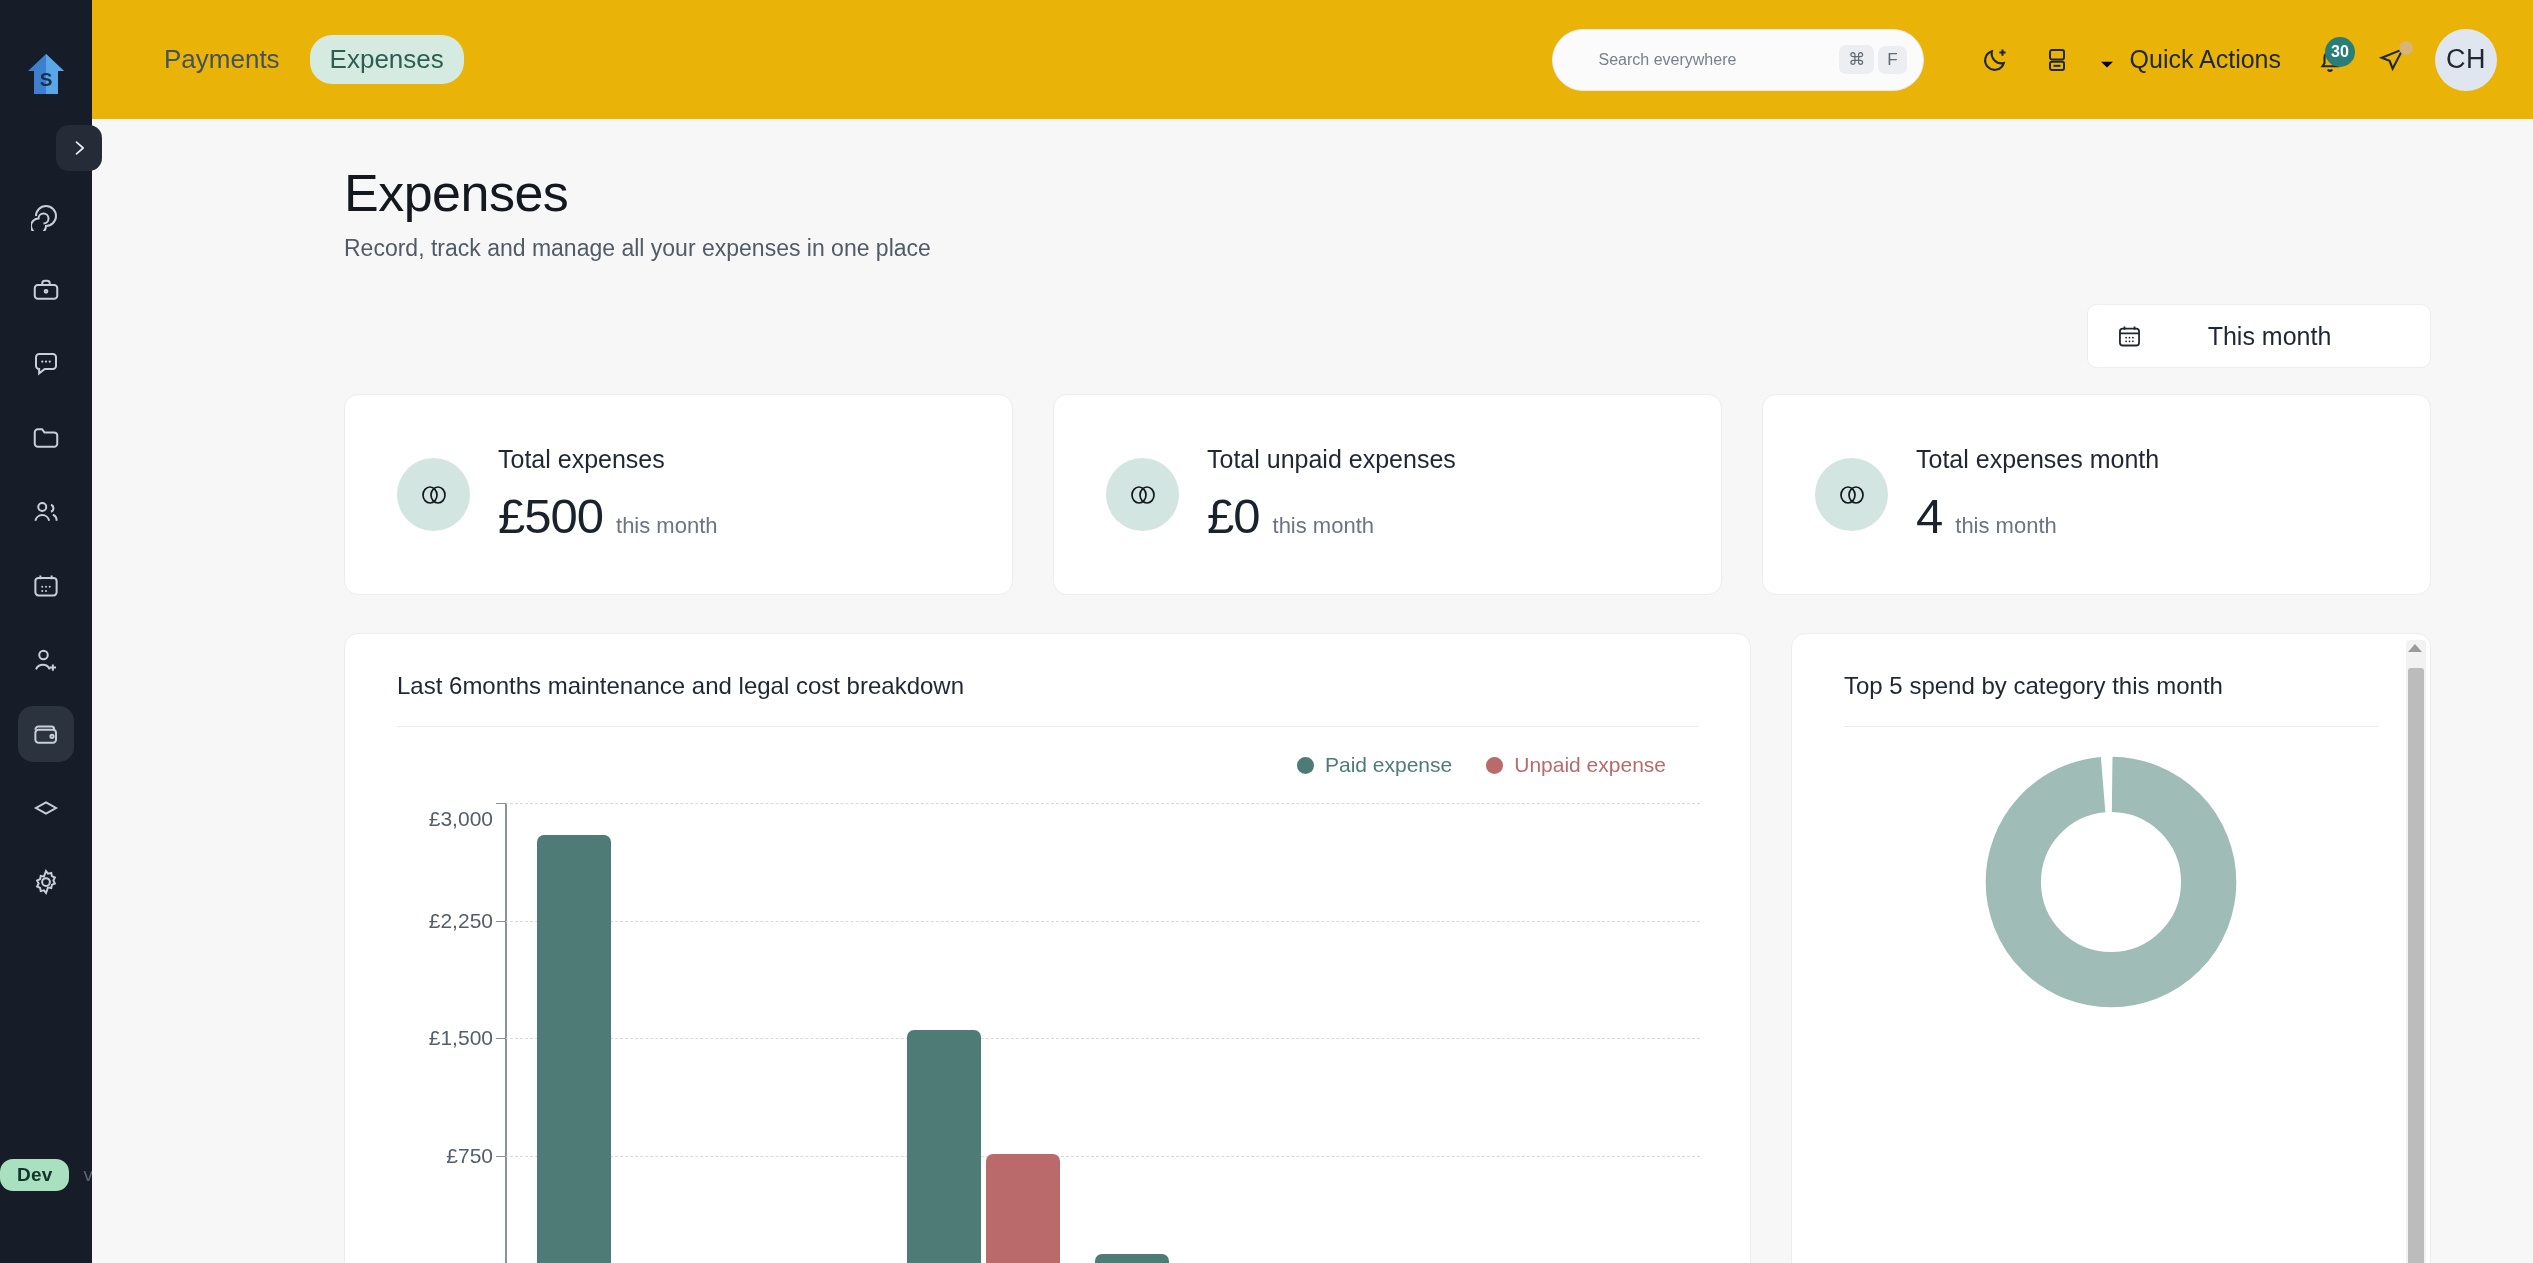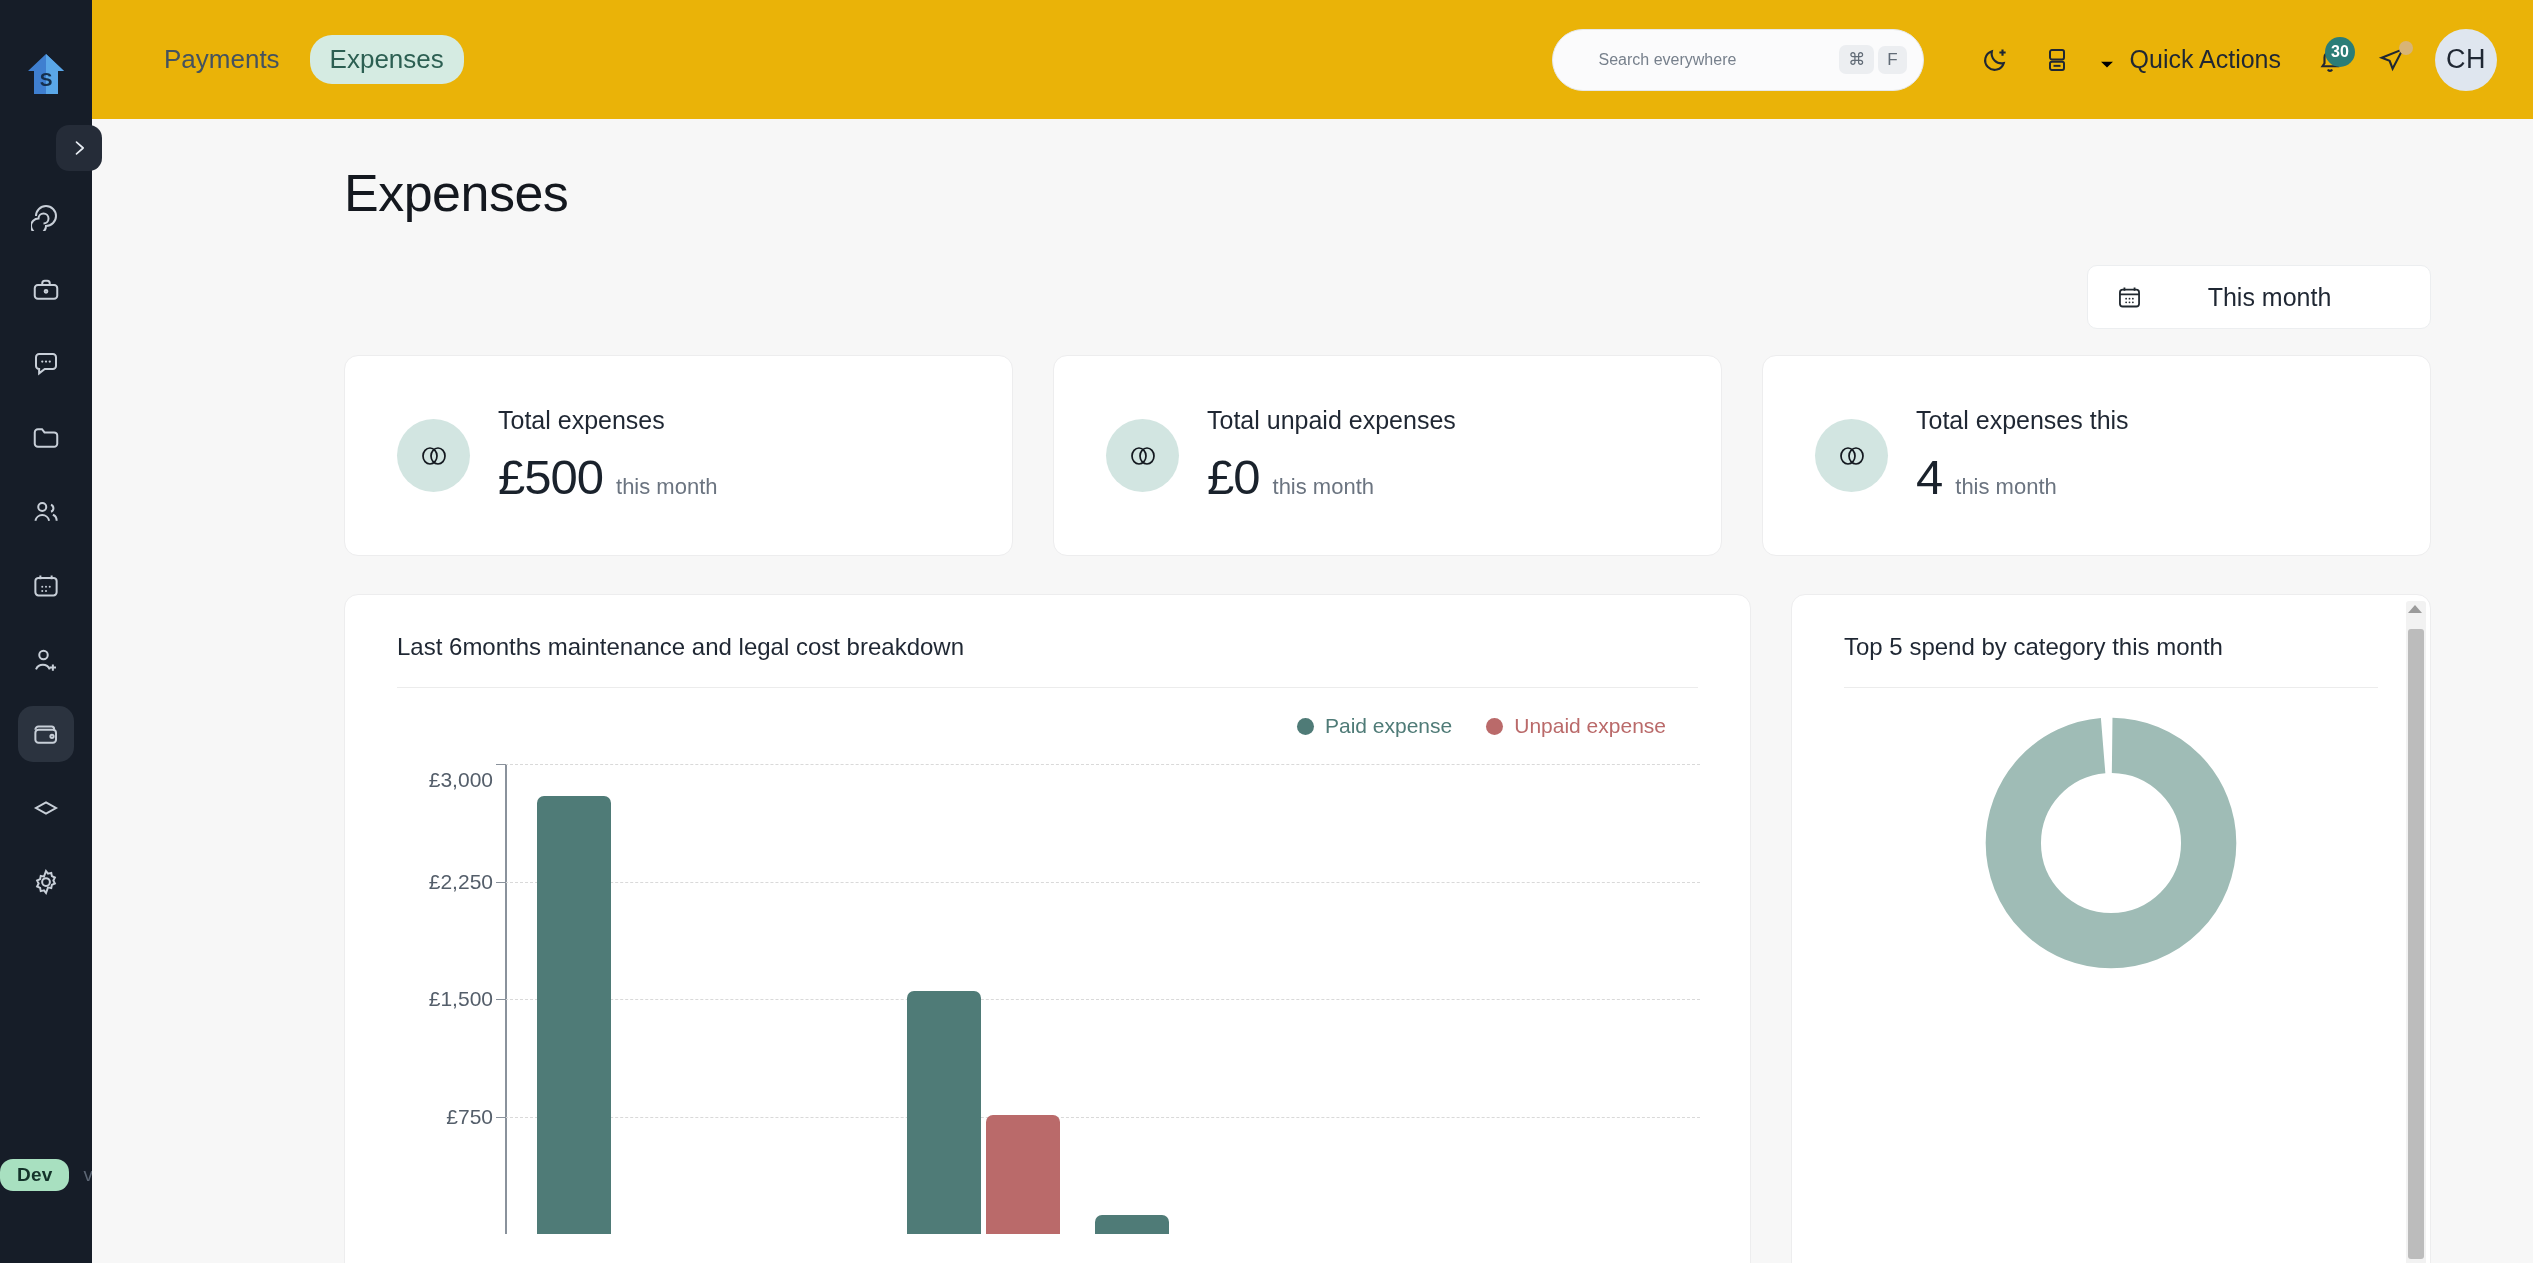--- a/index.html
+++ b/index.html
@@ -295,20 +295,21 @@
             </svg>
           <span class="dot-amber"></span>
         </div>
 
         <div class="avatar">CH</div>
       </div>
     </div>
 
     <div class="content">
       <div class="page-title">Expenses</div>
+      <div class="page-sub">Record, track and manage all your expenses in one place</div>
 
       <div class="daterow">
         <div class="datebtn">
           <svg width="27" height="27" viewBox="0 0 24 24" style="stroke:#20282f;fill:none;stroke-width:1.6">
               <rect x="3.5" y="5" width="17" height="15" rx="2.5"></rect>
               <path d="M7.5 3v3M16.5 3v3M3.5 9.2h17"></path>
               <circle cx="9" cy="13" r=".8" fill="#20282f" stroke="none"></circle>
               <circle cx="12" cy="13" r=".8" fill="#20282f" stroke="none"></circle>
               <circle cx="15" cy="13" r=".8" fill="#20282f" stroke="none"></circle>
               <circle cx="9" cy="16.3" r=".8" fill="#20282f" stroke="none"></circle>
@@ -351,21 +352,21 @@
           </div>
         </div>
         <div class="stat">
           <div class="stat-ic">
             <svg width="34" height="28" viewBox="0 0 34 28">
                 <ellipse cx="13" cy="14" rx="7" ry="8" fill="none" stroke="#13181f" stroke-width="1.7"></ellipse>
                 <ellipse cx="21" cy="14" rx="7" ry="8" fill="none" stroke="#13181f" stroke-width="1.7"></ellipse>
               </svg>
           </div>
           <div>
-            <div class="stat-title">Total expenses this</div>
+            <div class="stat-title">Total expenses month</div>
             <div class="stat-val">
               <span class="stat-num">4</span>
               <span class="stat-per">this month</span>
             </div>
           </div>
         </div>
       </div>
 
       <div class="charts">
 

